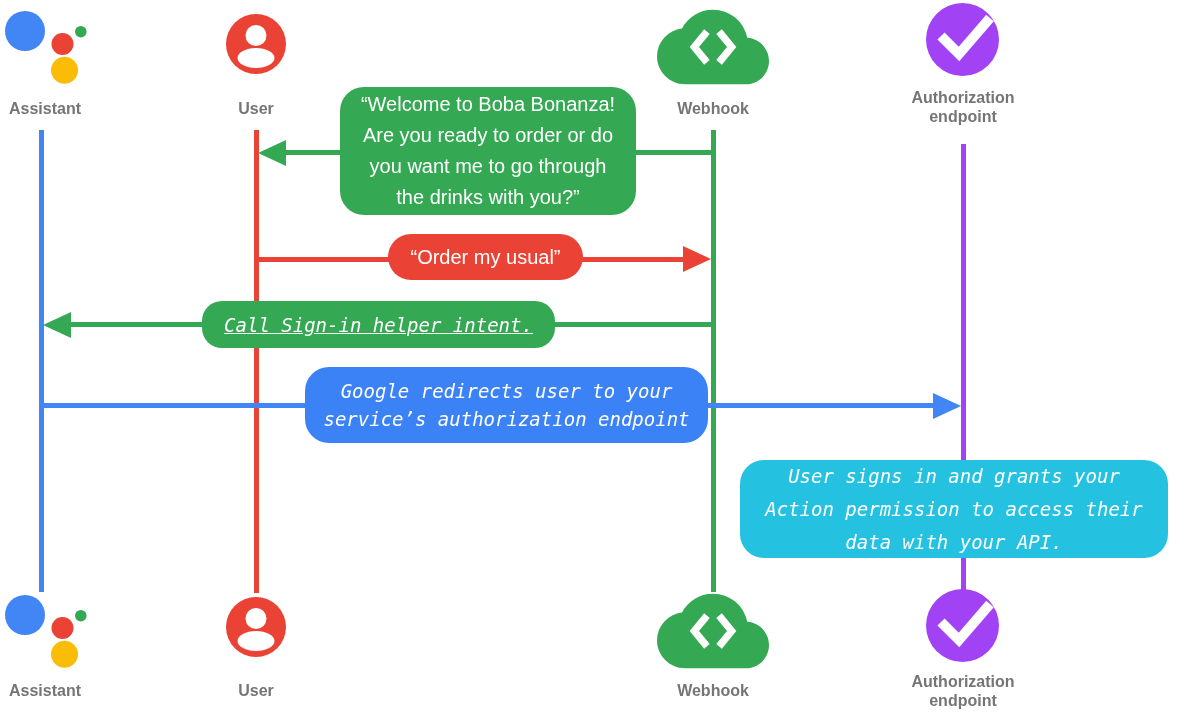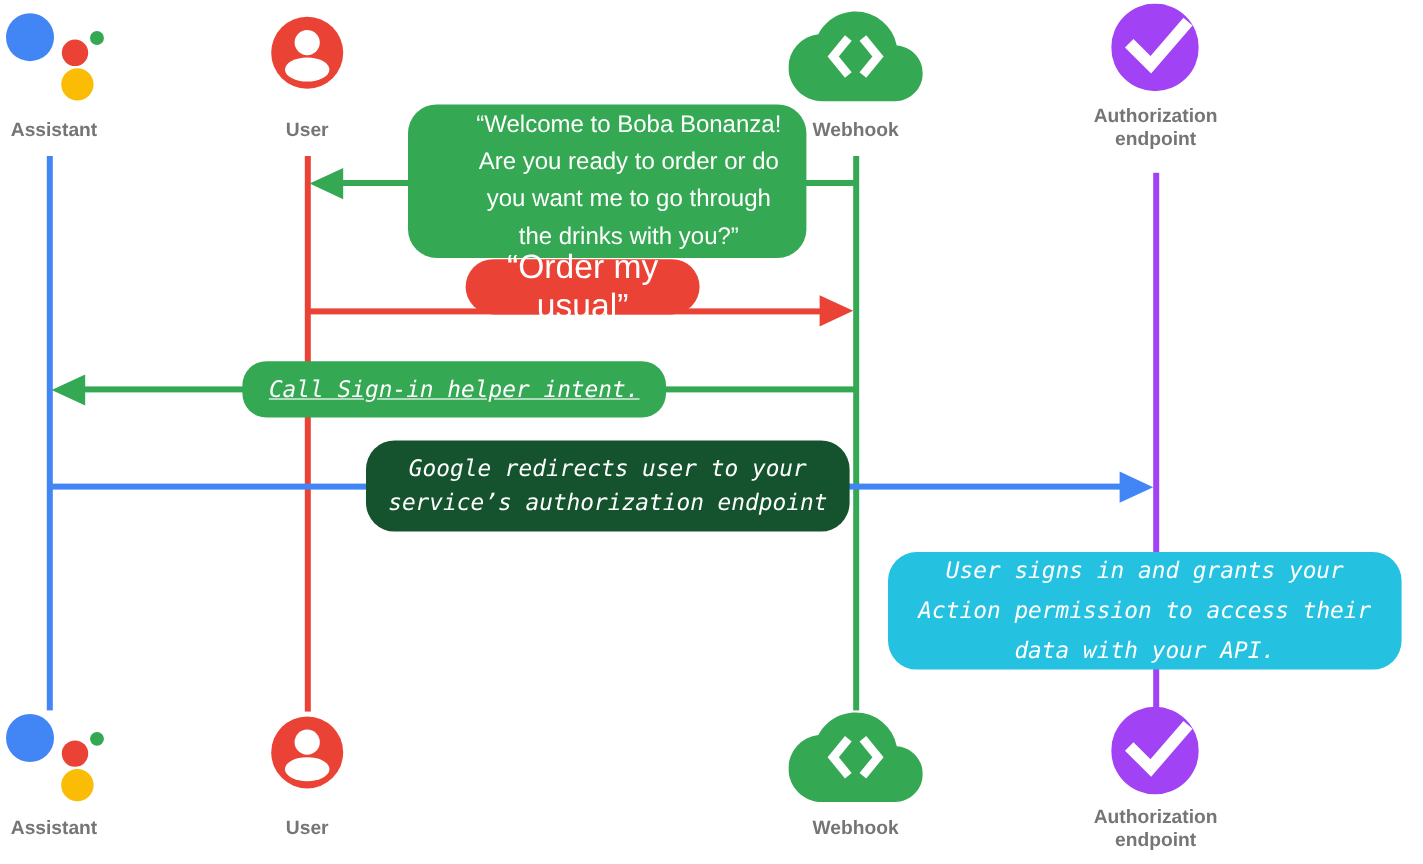--- a/index.html
+++ b/index.html
@@ -29,26 +29,26 @@
   .a4-head  { left:933px; top:393px; border-left:28px solid #4285F4; }
 
   
   .bubble {
     position:absolute; color:#ffffff; display:flex; align-items:center;
     justify-content:center; text-align:center; white-space:pre-line;
     border-radius:24px;
   }
   .mono { font-family:"DejaVu Sans Mono", monospace; font-style:italic; font-size:19px; }
   .b-welcome  { left:340px; top:87px;  width:296px; height:128px; background:#34A853;
-                font-size:20px; line-height:31px;padding-left:36px; }
-  .b-order    { left:388px; top:216px; width:195px; height:46px;  background:#EA4335;
-                border-radius:23px; font-size:28px; }
+                font-size:20px; line-height:31px; }
+  .b-order    { left:388px; top:234px; width:195px; height:46px;  background:#EA4335;
+                border-radius:23px; font-size:20px;text-align:right; }
   .b-signin   { left:202px; top:301px; width:353px; height:47px;  background:#34A853;
                 border-radius:20px;text-decoration:underline; }
-  .b-redirect { left:305px; top:367px; width:403px; height:76px;  background:#14532d;
+  .b-redirect { left:305px; top:367px; width:403px; height:76px;  background:#3b82f6;
                 line-height:28px; }
   .b-note     { left:740px; top:460px; width:428px; height:98px;  background:#24C1E0;
                 line-height:33px; }
 
   
   .icon { position:absolute; }
   .i-assistant-top { left:3px;   top:8px; }
   .i-user-top      { left:225px; top:13px; }
   .i-webhook-top   { left:657px; top:9px; }
   .i-auth-top      { left:926px; top:3px; }

